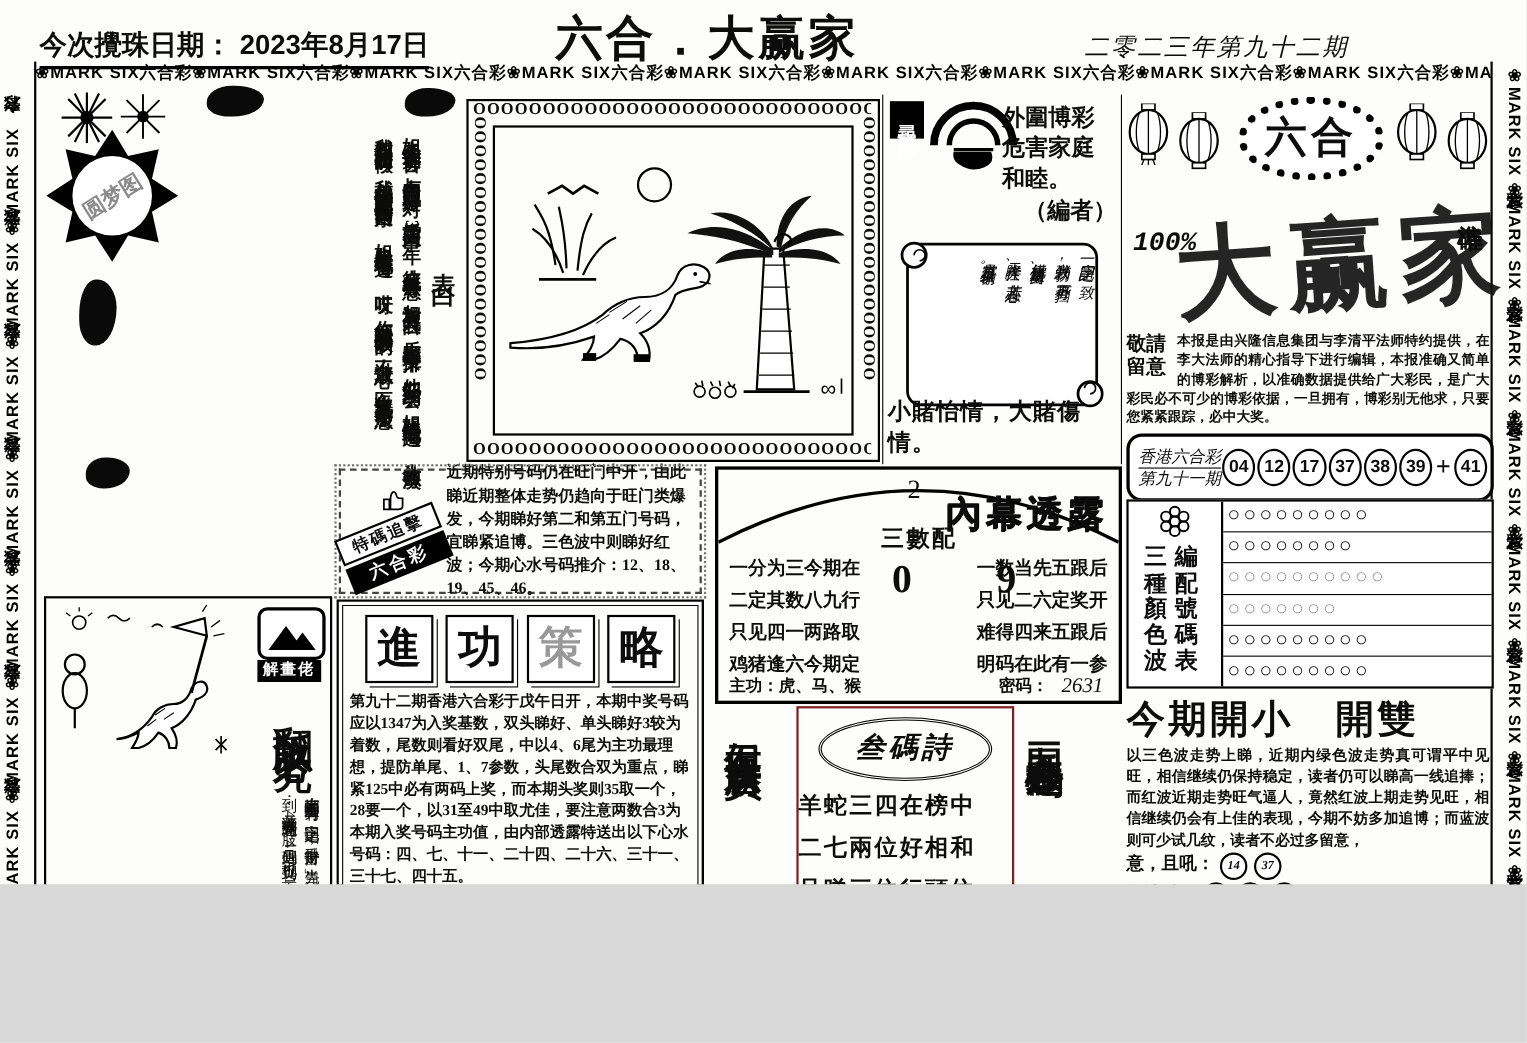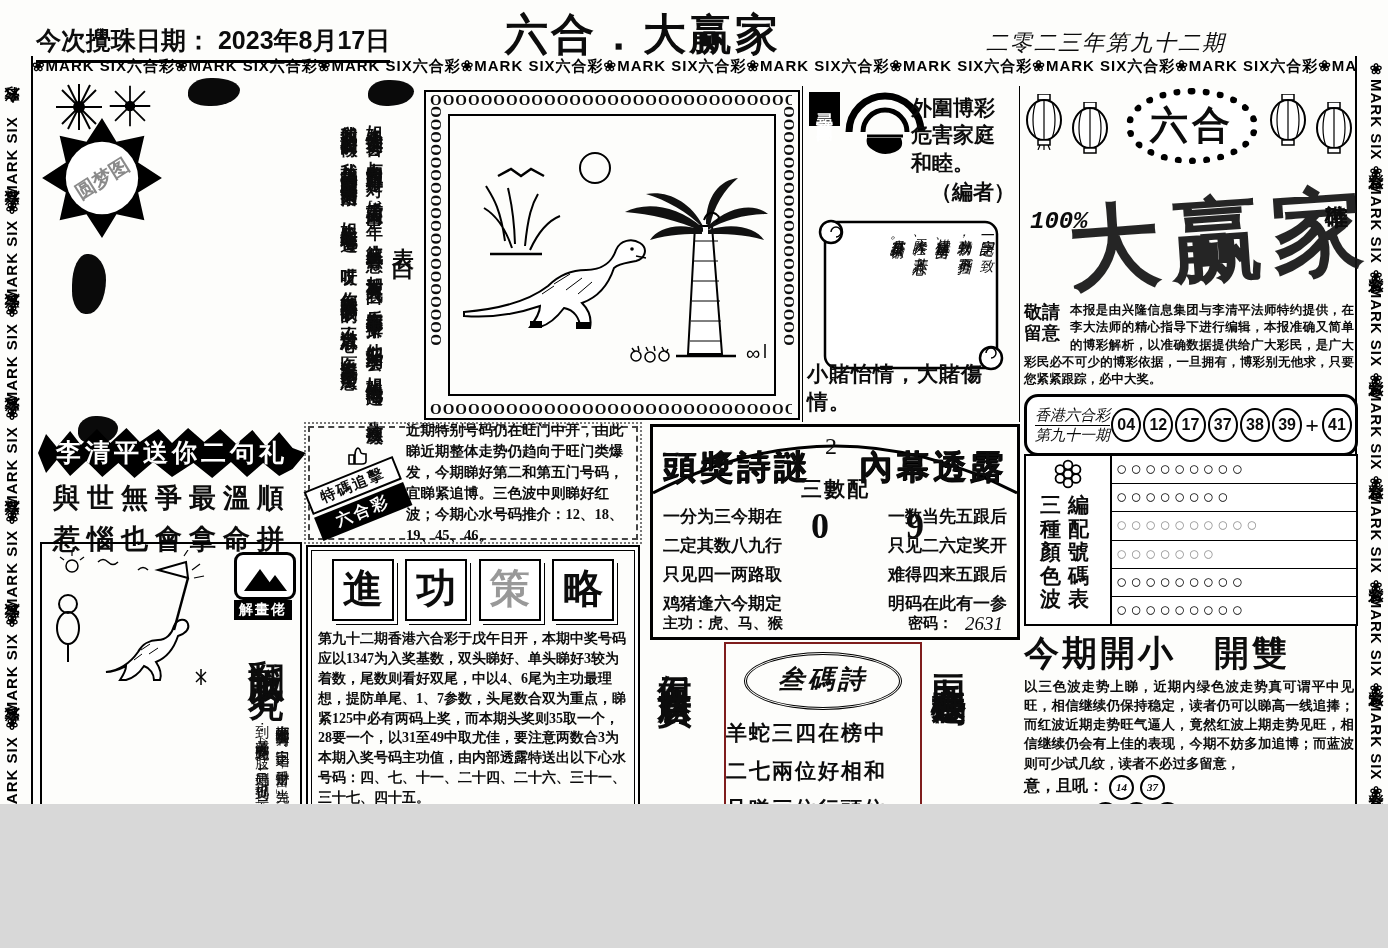--- a/index.html
+++ b/index.html
@@ -158,25 +158,20 @@
 
     <div class="blob" style="left:40px;top:330px;width:40px;height:28px;"></div>
     <div class="blob" style="left:330px;top:-6px;width:46px;height:26px;"></div>
     <div class="blob" style="left:150px;top:-8px;width:52px;height:28px;"></div>
     <div class="story-text abs" style="right:0;top:26px;width:286px;height:306px;">
       <div class="story-title">表白</div>
       <div>姐夫个性木讷寡言，与内向的姐姐正好是一对。婚前二人同事3年，彼此虽然有意，却没有勇气表白。后来在同事安排下，他们开始约会了。姐姐羞怯地问道：“为什么每次我们四目相投的时候，我总觉得你的眼里有很特别的东西？”姐夫脸红红地答道：“哎呀！你怎知道我有砂眼的？不过请放心，医生说差不多已痊愈了。”</div>
     </div>
   </div>
 
-  <div class="abs" style="left:38px;top:428px;width:268px;">
-    <div class="banner">李清平送你二句礼</div>
-    <div class="couplet-line">與世無爭最溫順</div>
-    <div class="couplet-line">惹惱也會拿命拼</div>
-  </div>
 
   <div class="abs solver" style="left:40px;top:542px;width:258px;height:354px;">
     <svg class="abs" style="left:4px;top:6px;" width="170" height="150" viewBox="0 0 170 150">
       <circle cx="26" cy="16" r="6" fill="none" stroke="#000" stroke-width="1.5"></circle>
       <g stroke="#000" stroke-width="1.2">
           <line x1="26" y1="6" x2="26" y2="2"></line>
           <line x1="18" y1="10" x2="14" y2="7"></line>
           <line x1="34" y1="10" x2="38" y2="7"></line>
         </g>
       <path d="M52 12 q5 -5 10 0 q5 5 10 0" fill="none" stroke="#000" stroke-width="1.5"></path>
@@ -334,21 +329,20 @@
       <div>天降大任、苦其心志：</div>
       <div>空是其身不认输。</div>
     </div>
     <div class="abs tre-foot" style="left:4px;bottom:6px;width:208px;">小賭怡情，大賭傷情。</div>
   </div>
 
   <div class="abs riddle" style="left:650px;top:424px;width:364px;height:210px;">
     <svg class="abs" style="left:0;top:0;" width="364" height="70" viewBox="0 0 364 70">
       <path d="M0 66 Q182 -28 364 66" fill="none" stroke="#000" stroke-width="3"></path>
     </svg>
-    <div class="abs riddle-head" style="left:10px;top:18px;">頭獎詩謎</div>
     <div class="abs riddle-head" style="right:10px;top:18px;">內幕透露</div>
     <div class="abs" style="left:172px;top:6px;font-size:24px;">2</div>
     <div class="abs b" style="left:148px;top:48px;font-size:21px;letter-spacing:2px;font-family:'Liberation Sans',sans-serif;">三數配</div>
     <div class="abs riddle-pair" style="left:146px;top:78px;">0 9</div>
     <div class="abs" style="left:10px;top:76px;">
       <div class="riddle-line">一分为三今期在</div>
       <div class="riddle-line">二定其数八九行</div>
       <div class="riddle-line">只见四一两路取</div>
       <div class="riddle-line">鸡猪逢六今期定</div>
     </div>

